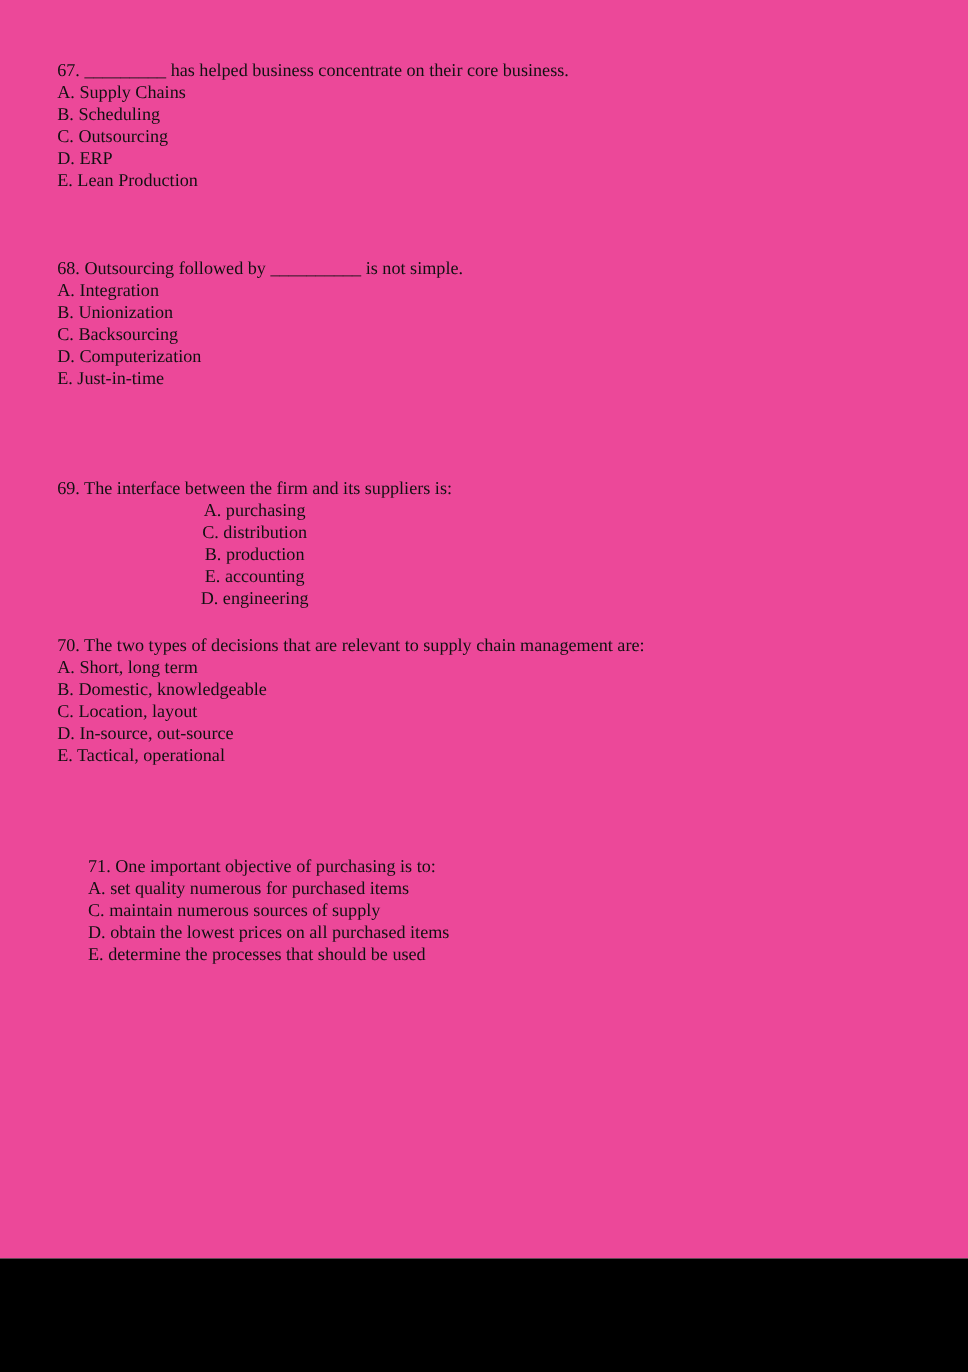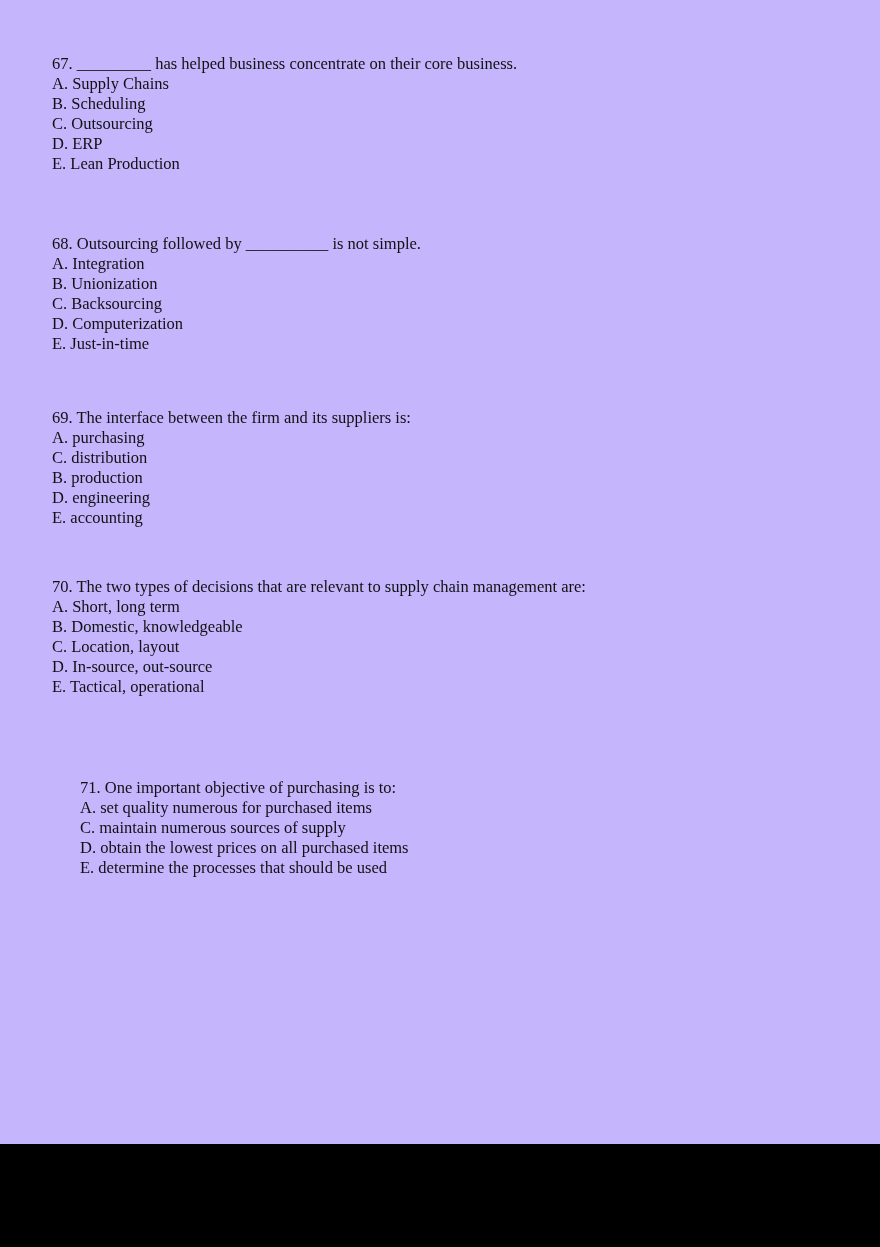--- a/index.html
+++ b/index.html
@@ -7,21 +7,21 @@
       padding: 0;
       width: 880px;
       height: 1247px;
       background: #ffffff;
       overflow: hidden;
     }
     .page {
       position: relative;
       width: 880px;
       height: 1144px;
-      background: #c4b5fd;
+      background: #ec4899;
     }
     .question {
       position: absolute;
       left: 52px;
       font-family: "Liberation Serif", "DejaVu Serif", serif;
       font-size: 16.5px;
       line-height: 20.1px;
       color: #111111;
     }
     .line {
@@ -53,27 +53,27 @@
 
   <div class="question" style="top:234px;">
     <span class="line">68. Outsourcing followed by __________ is not simple.</span>
     <span class="line">A. Integration</span>
     <span class="line">B. Unionization</span>
     <span class="line">C. Backsourcing</span>
     <span class="line">D. Computerization</span>
     <span class="line">E. Just-in-time</span>
   </div>
 
-  <div class="question" style="top:408px;">
+  <div class="question" style="top:434px;text-align:center;">
     <span class="line">69. The interface between the firm and its suppliers is:</span>
     <span class="line">A. purchasing</span>
     <span class="line">C. distribution</span>
     <span class="line">B. production</span>
+    <span class="line">E. accounting</span>
     <span class="line">D. engineering</span>
-    <span class="line">E. accounting</span>
   </div>
 
   <div class="question" style="top:577px;">
     <span class="line">70. The two types of decisions that are relevant to supply chain management are:</span>
     <span class="line">A. Short, long term</span>
     <span class="line">B. Domestic, knowledgeable</span>
     <span class="line">C. Location, layout</span>
     <span class="line">D. In-source, out-source</span>
     <span class="line">E. Tactical, operational</span>
   </div>

